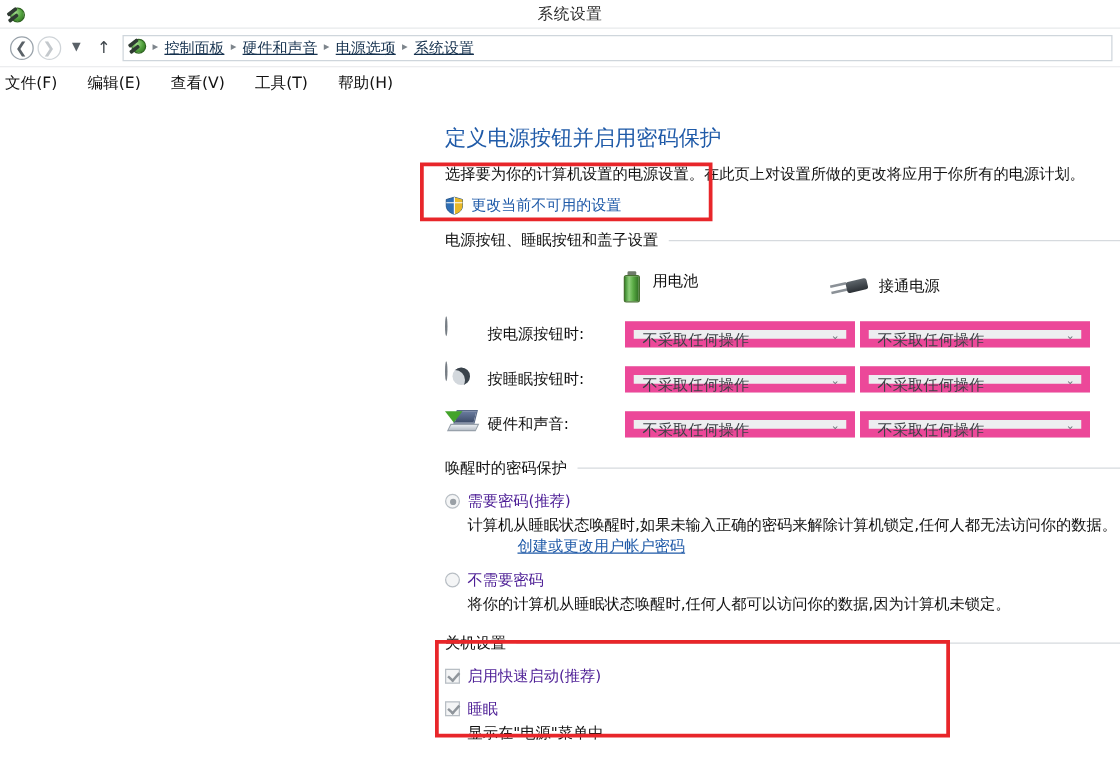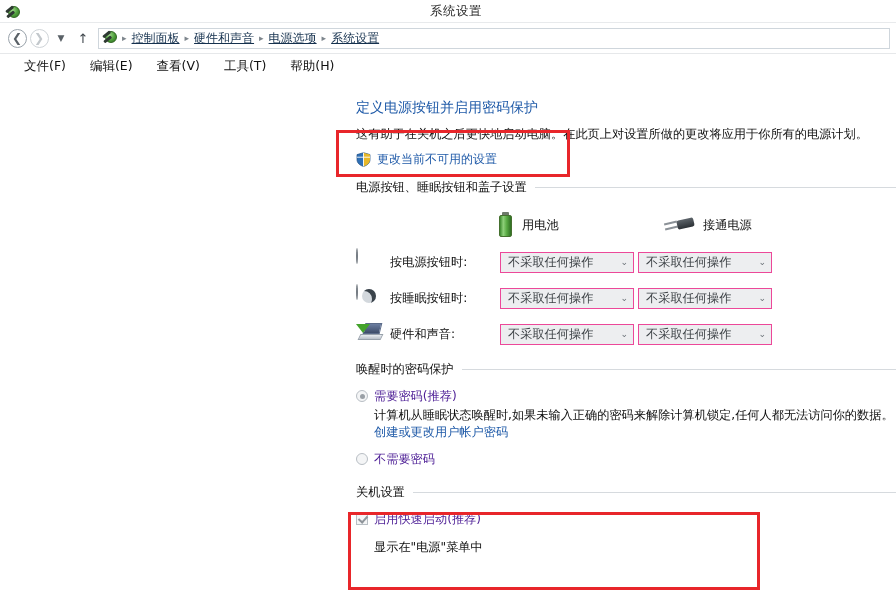--- a/index.html
+++ b/index.html
@@ -125,40 +125,40 @@
     transform: rotate(-38deg);
   }
   .cp-icon .bar.b1 { left: -1px; top: 3px; }
   .cp-icon .bar.b2 { left: 0px;  top: 8px; }
 
   
   .menubar {
     height: 24px;
     display: flex;
     align-items: center;
-    padding-left: 24px;
+    padding-left: 4px;
     background: #ffffff;
     border-bottom: 1px solid #ffffff;
   }
   .menuitem {
     font-size: 12.5px;
     color: #111111;
     margin-right: 24px;
     white-space: nowrap;
   }
 
   
   .content {
     position: relative;
     padding-left: 356px;
     padding-top: 20px;
   }
   .page-heading {
     color: #1f5aa8;
-    font-size: 14px;
+    font-size: 17px;
     margin-bottom: 9px;
     white-space: nowrap;
   }
   .page-desc {
     font-size: 12.2px;
     color: #111;
     white-space: nowrap;
     margin-bottom: 8px;
   }
 
@@ -202,21 +202,20 @@
 
   
   .col-heads {
     display: flex;
     align-items: center;
     height: 38px;
     padding-left: 142px;
   }
   .col-head {
     display: flex;
-    align-items: center;
     width: 166px;
     flex: 0 0 auto;
   }
   .col-head-label {
     font-size: 12.2px;
     color: #111;
     margin-left: 9px;
     white-space: nowrap;
   }
   .battery-icon {
@@ -275,28 +274,28 @@
   }
   .row-label {
     width: 110px;
     flex: 0 0 auto;
     font-size: 12.2px;
     color: #111;
     margin-left: 8px;
     white-space: nowrap;
   }
   .combo {
-    width: 134px;
+    width: 184px;
     height: 21px;
     flex: 0 0 auto;
     margin-right: 4px;
-    border: 1px solid #ec4899;
+    border: 7px solid #ec4899;
     background: #edeef0;
     display: flex;
-    align-items: center;
+    align-items: flex-start;
     justify-content: space-between;
     padding: 0 5px 0 7px;
     box-sizing: border-box;
     font-size: 12.2px;
     color: #3d4246;
   }
   .combo .chev { font-size: 9px; color: #6a7177; }
 
   
   .pwr-icon, .sleep-icon {
@@ -397,20 +396,22 @@
   .opt-desc {
     font-size: 12.2px;
     color: #111;
     margin-left: 18px;
     margin-top: 2px;
     line-height: 17px;
     max-width: 520px;
   }
   .inline-link {
     color: #1f5aa8;
+    text-decoration: underline;
+    margin-left: 40px;
   }
   .checkbox {
     width: 12px; height: 12px;
     border: 1px solid #b8bec4;
     background: #f4f5f6;
     box-sizing: border-box;
     margin-top: 2px;
     margin-right: 6px;
     flex: 0 0 auto;
     position: relative;
@@ -495,21 +496,21 @@
   <span class="menuitem">文件(F)</span>
   <span class="menuitem">编辑(E)</span>
   <span class="menuitem">查看(V)</span>
   <span class="menuitem">工具(T)</span>
   <span class="menuitem">帮助(H)</span>
 </div>
 
 <div class="content">
 
   <div class="page-heading">定义电源按钮并启用密码保护</div>
-  <div class="page-desc">这有助于在关机之后更快地启动电脑。在此页上对设置所做的更改将应用于你所有的电源计划。</div>
+  <div class="page-desc">选择要为你的计算机设置的电源设置。在此页上对设置所做的更改将应用于你所有的电源计划。</div>
 
   <div class="shield-link-row">
     <span class="shield-icon">
       <svg width="15" height="15" viewBox="0 0 15 15">
         <path d="M7.5 0.7 L14 2.6 V7.6 C14 11 11.2 13.5 7.5 14.4 C3.8 13.5 1 11 1 7.6 V2.6 Z" fill="#2f6fb5" stroke="#1d4e84" stroke-width="0.7"></path>
         <path d="M7.5 0.7 L14 2.6 V7.6 C14 11 11.2 13.5 7.5 14.4 Z" fill="#e8b828"></path>
         <path d="M7.5 0.7 L7.5 14.4" stroke="#ffffff" stroke-width="0.9"></path>
         <path d="M1 5.2 H14" stroke="#ffffff" stroke-width="0.9"></path>
       </svg>
     </span>
@@ -599,36 +600,41 @@
     <div class="opt-desc">
       <span>计算机从睡眠状态唤醒时,如果未输入正确的密码来解除计算机锁定,任何人都无法访问你的数据。</span><span class="inline-link">创建或更改用户帐户密码</span>
     </div>
 
     <div style="height:10px"></div>
 
     <div class="opt-row">
       <span class="radio"></span>
       <span class="opt-label-dim">不需要密码</span>
     </div>
+    <div class="opt-desc">将你的计算机从睡眠状态唤醒时,任何人都可以访问你的数据,因为计算机未锁定。</div>
   </div>
 
   <div style="height:14px"></div>
 
   <div class="group-head">
     <span class="group-label">关机设置</span>
     <span class="group-rule"></span>
   </div>
 
   <div class="opt-block">
     <div class="opt-row">
       <span class="checkbox checked"></span>
       <span class="opt-label-dim">启用快速启动(推荐)</span>
     </div>
 
     <div style="height:7px"></div>
 
+    <div class="opt-row">
+      <span class="checkbox checked"></span>
+      <span class="opt-label-dim">睡眠</span>
+    </div>
     <div class="opt-desc">显示在"电源"菜单中</div>
   </div>
 
 </div>
 
 <div class="redbox" id="redbox-top"></div>
 <div class="redbox" id="redbox-bottom"></div>
 
 </body></html>

